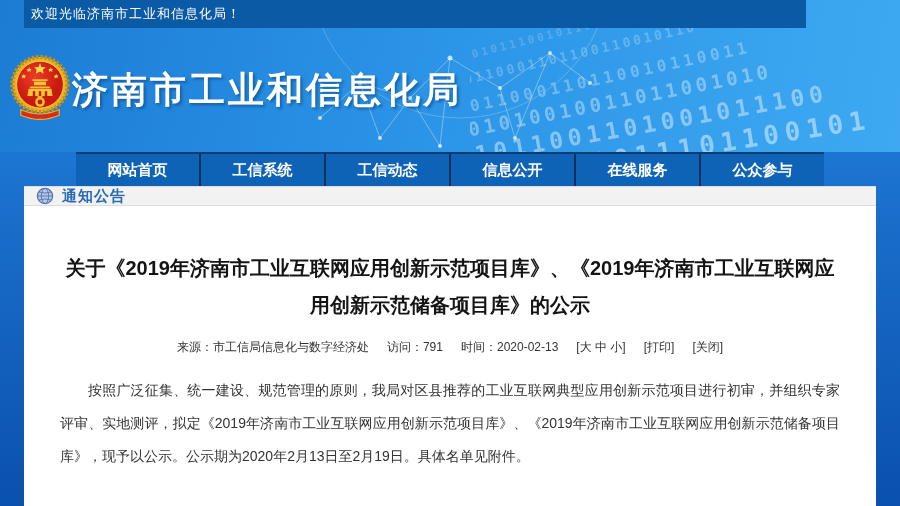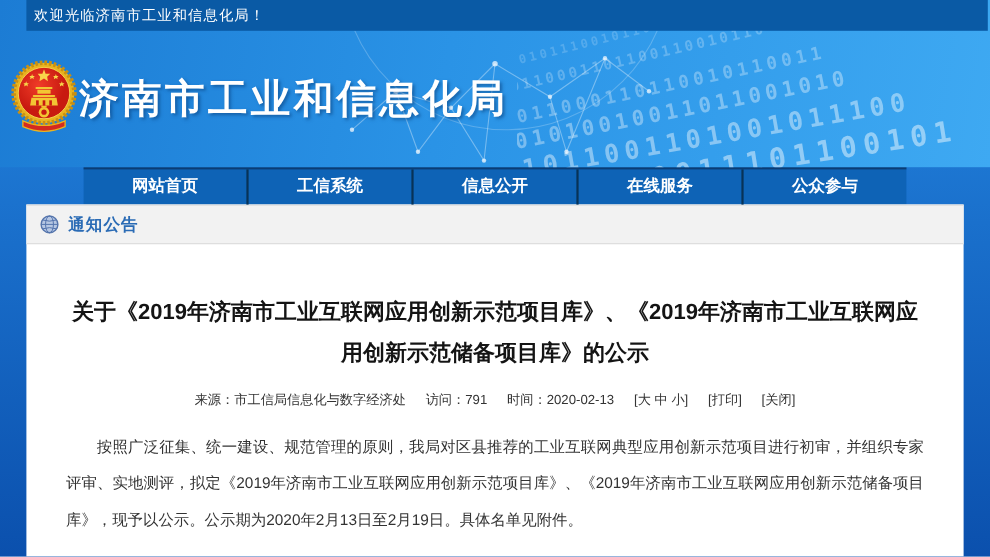--- a/index.html
+++ b/index.html
@@ -4,21 +4,21 @@
 <style>
   * { margin:0; padding:0; box-sizing:border-box; }
   html,body { width:900px; height:506px; overflow:hidden; }
   body {
     font-family:"Liberation Sans","DejaVu Sans",sans-serif;
     background:linear-gradient(180deg,#2488e2 0%,#1a70cc 40%,#0b50ad 100%);
   }
   
   .header-block{ position:relative; width:900px; height:152px; overflow:hidden;
     background:linear-gradient(100deg,#1c7cd4 0%,#2a93e6 45%,#3ea9f2 100%); }
-  .welcome-bar{ position:absolute; left:24px; top:0; width:874px; height:28px;
+  .welcome-bar{ position:absolute; left:24px; top:0; width:782px; height:28px;
     background:#0a5aa5; color:#fff; font-size:13px; line-height:28px;
     padding-left:7px; z-index:6; letter-spacing:1px; }
   .binary-wrap{ position:absolute; right:0; top:0; width:430px; height:152px;
     overflow:hidden; z-index:1; color:#fff; font-family:"DejaVu Sans Mono",monospace; }
   .binary-wrap div{ position:absolute; white-space:nowrap; font-weight:bold; }
   .b0{ left:-20px; top:26px;  font-size:11px; opacity:.18; letter-spacing:3px; transform:rotate(-14deg); }
   .b1{ left:-30px; top:48px;  font-size:13px; opacity:.24; letter-spacing:3px; transform:rotate(-13deg); }
   .b2{ left:-30px; top:70px;  font-size:16px; opacity:.30; letter-spacing:4px; transform:rotate(-12deg); }
   .b3{ left:-35px; top:92px;  font-size:19px; opacity:.36; letter-spacing:4px; transform:rotate(-11deg); }
   .b4{ left:-35px; top:114px; font-size:23px; opacity:.42; letter-spacing:5px; transform:rotate(-10deg); }
@@ -30,21 +30,21 @@
     text-shadow:2px 2px 3px rgba(8,60,120,.55); }
   
   .nav{ width:748px; margin:0 auto; height:34px; display:flex;
     background:#0e63b6; border-top:2px solid #0a3c74; }
   .nav-item{ flex:1; text-align:center; line-height:31px; color:#fff;
     font-size:15px; font-weight:bold; border-left:2px solid #083256; cursor:pointer; }
   .nav-item:first-child{ border-left:none; }
   
   .white-content{ width:852px; margin:0 auto; background:#fff; min-height:320px; }
   .breadcrumb{ padding:7px 0 6px 12px; font-size:12px; color:#404040; }
-  .section-bar{ height:36px; background:#f2f2f2; border-top:1px solid #dcdcdc;
+  .section-bar{ height:20px; background:#f2f2f2; border-top:1px solid #dcdcdc;
     border-bottom:1px solid #dcdcdc; display:flex; align-items:center;
     padding-left:12px; gap:8px; }
   .section-title{ color:#2a6bb5; font-size:15px; font-weight:bold; letter-spacing:1px; }
   .article{ padding:0 36px 16px; }
   .article-title{ margin:44px auto 0; max-width:802px; text-align:center;
     font-size:20px; font-weight:bold; color:#141414; line-height:1.85; }
   .meta-row{ margin-top:15px; display:flex; justify-content:center; gap:18px;
     font-size:12px; color:#333; white-space:nowrap; }
   .meta-row .ctrl{ cursor:pointer; }
   .body-text{ margin-top:18px; font-size:14px; color:#333; line-height:2.35;
@@ -121,20 +121,21 @@
     </g>
     <path d="M18,92 Q50,106 82,92 L82,101 Q50,115 18,101 Z" fill="#d42a1f" stroke="#e8b420" stroke-width="2"></path>
   </svg>
 
   <div class="site-title">济南市工业和信息化局</div>
 </div>
 
 <div class="nav">
   <div class="nav-item">网站首页</div>
   <div class="nav-item">工信系统</div>
+  <div class="nav-item">工信动态</div>
   <div class="nav-item">信息公开</div>
   <div class="nav-item">在线服务</div>
   <div class="nav-item">公众参与</div>
 </div>
 
 <div class="white-content">
 
 
   <div class="section-bar">
     <svg width="18" height="18" viewBox="0 0 20 20">

